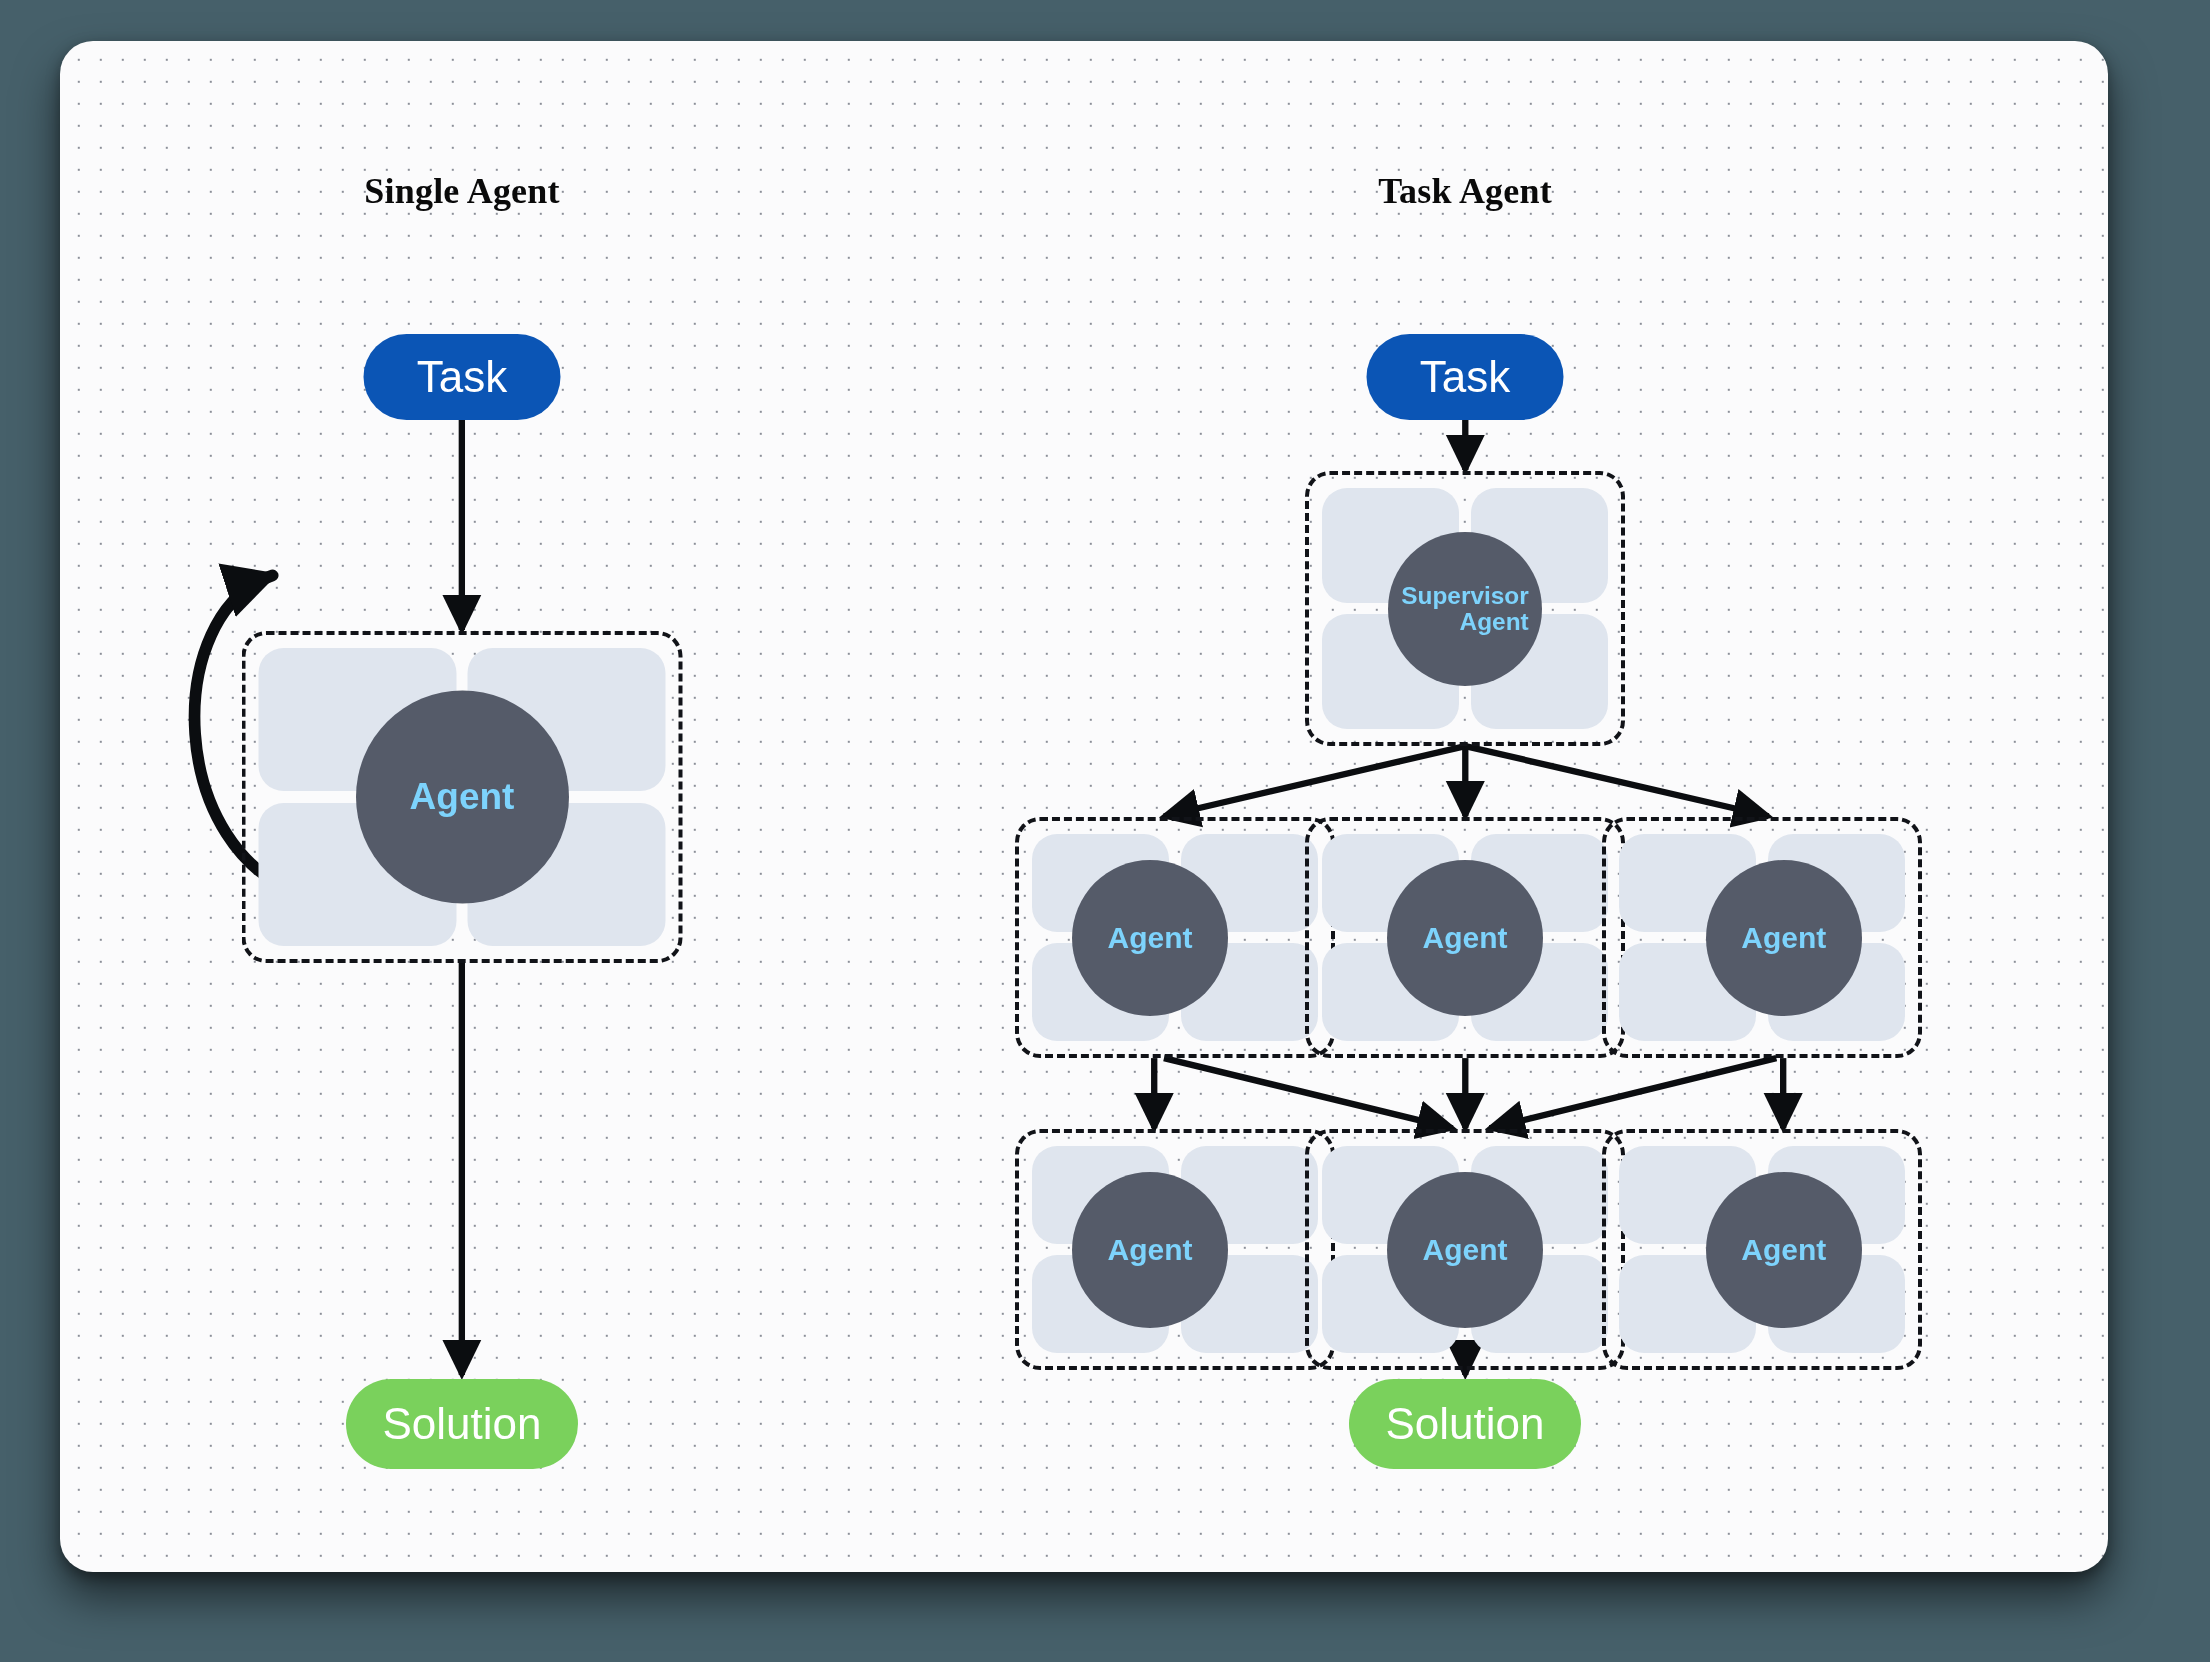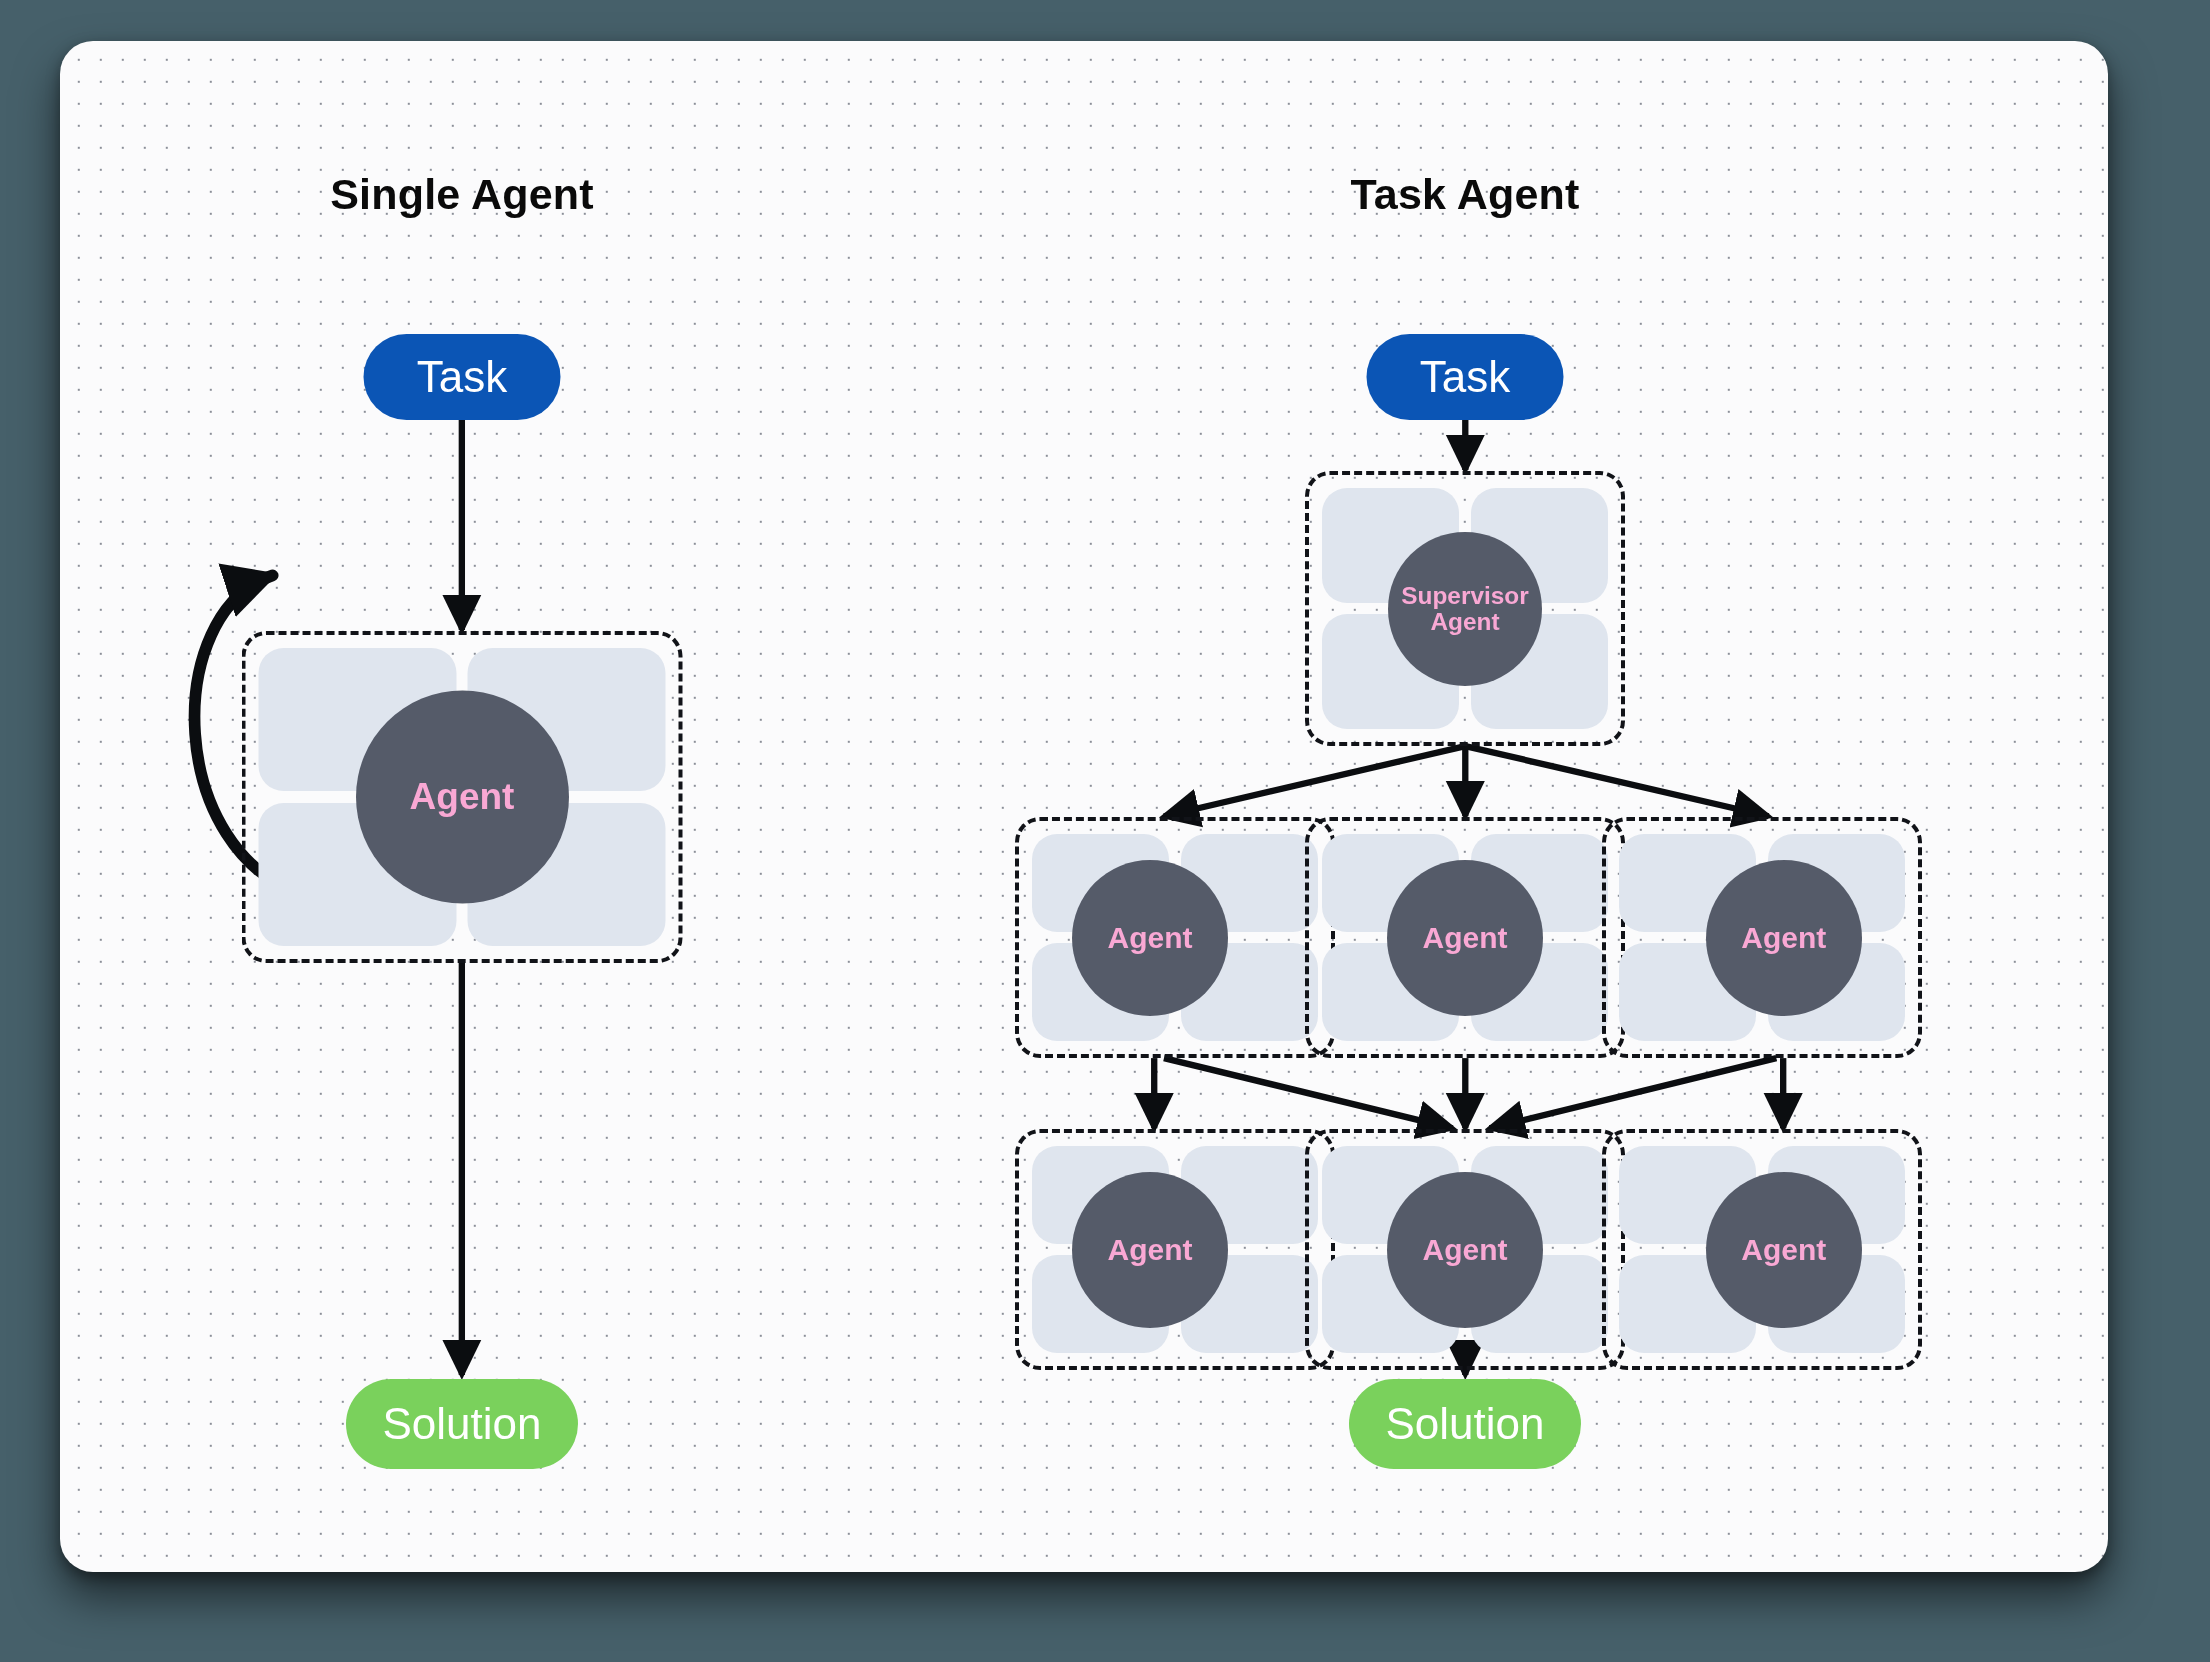--- a/index.html
+++ b/index.html
@@ -21,25 +21,26 @@
     background-size:22px 22px;
     background-position:7.8px 7.8px;
     border-radius:33px;
     box-shadow:0 25px 45px rgba(0,0,0,.55), 0 5.9px 13.7px rgba(0,0,0,.35);
     overflow:hidden;
   }
 
   .panel-title{
     position:absolute;
     font-weight:bold;
-    font-size:43px;
+    font-size:36px;
     color:#0a0a0a;
     letter-spacing:0.2px;
     white-space:nowrap;
     transform:translateX(-50%);
+    font-family:Liberation Serif, serif;
   }
 
   
   .pill{
     position:absolute;
     transform:translateX(-50%);
     display:flex;align-items:center;justify-content:center;
     border-radius:974px;
     color:#ffffff;
     font-size:44px;
@@ -69,22 +70,22 @@
     background:#dfe5ee;
     border-radius:25px;
   }
   .core{
     position:absolute;
     top:50%;
     border-radius:50%;
     background:#555b69;
     transform:translate(-50%,-50%);
     display:flex;align-items:center;justify-content:center;
-    text-align:center;
-    color:#f9a8d4;
+    text-align:right;
+    color:#7dd3fc;
     font-weight:bold;
     line-height:1.04;
     white-space:pre-line;
   }
 
   
   .edges{position:absolute;left:0;top:0;width:2048px;height:1531px;overflow:visible;pointer-events:none;}
   .edge{stroke:#0b0d10;stroke-width:6.5;fill:none;}
   .edge-loop{stroke:#0b0d10;stroke-width:12;fill:none;stroke-linecap:round;}
 </style>

